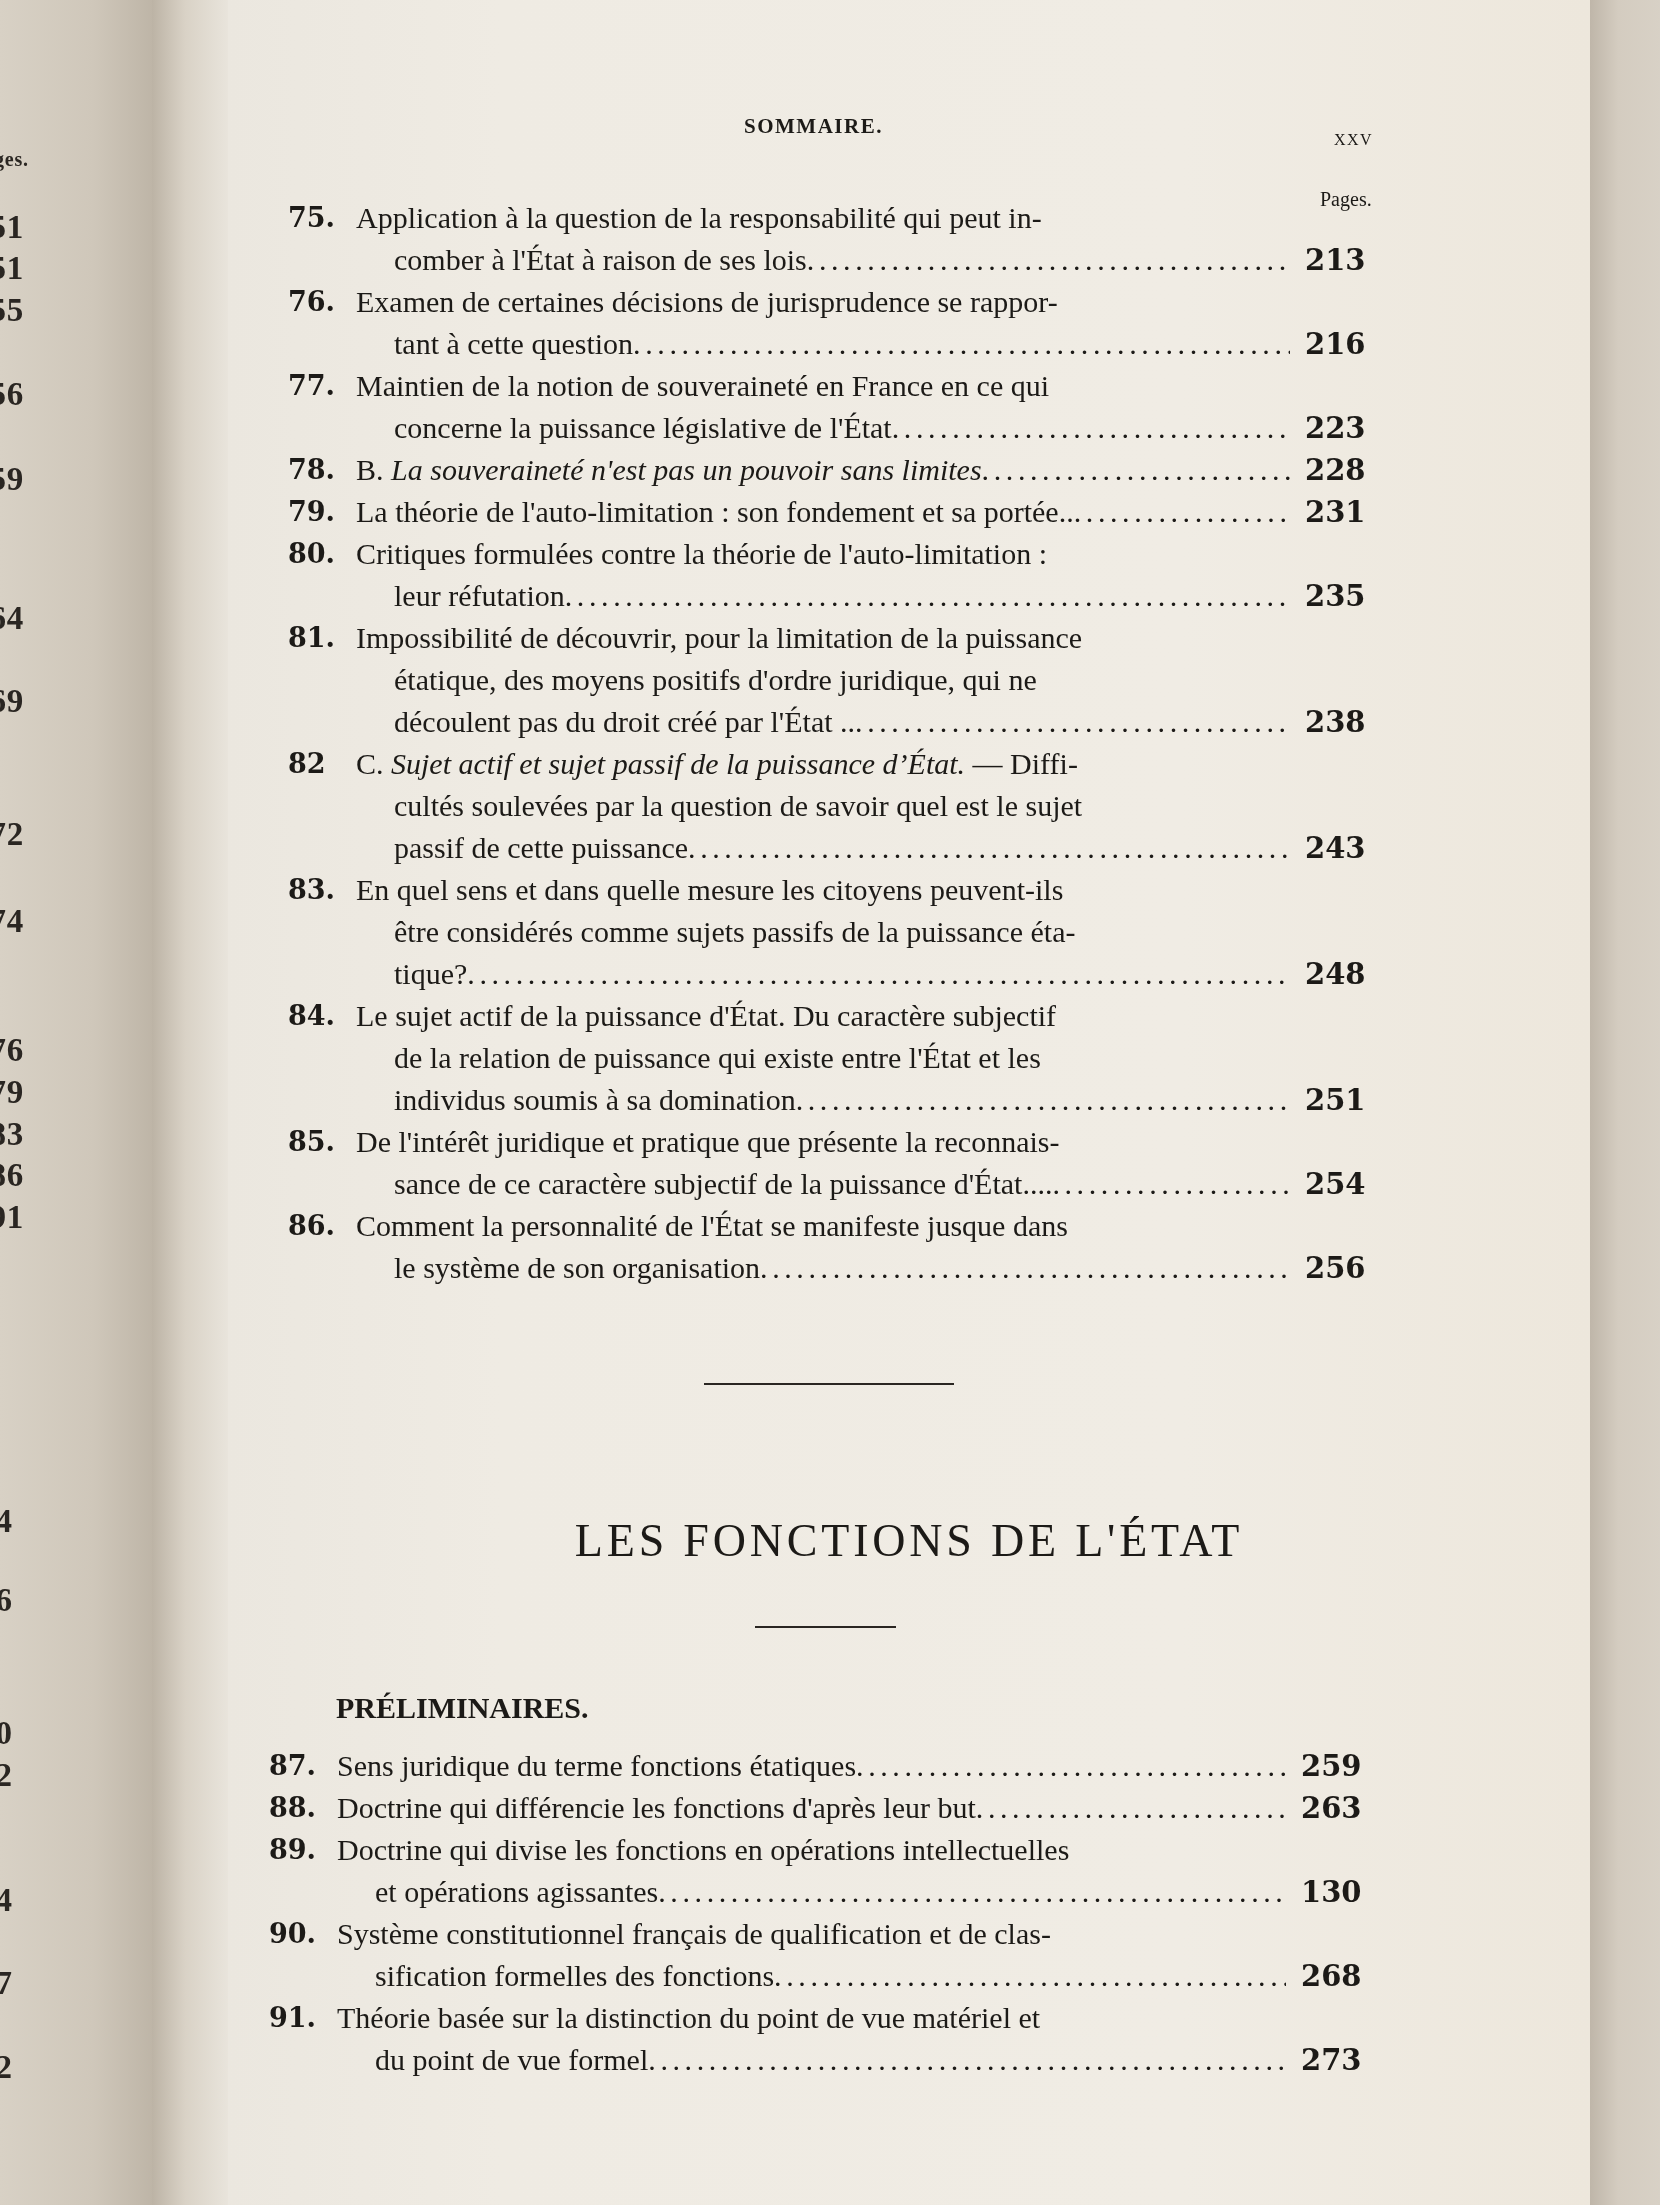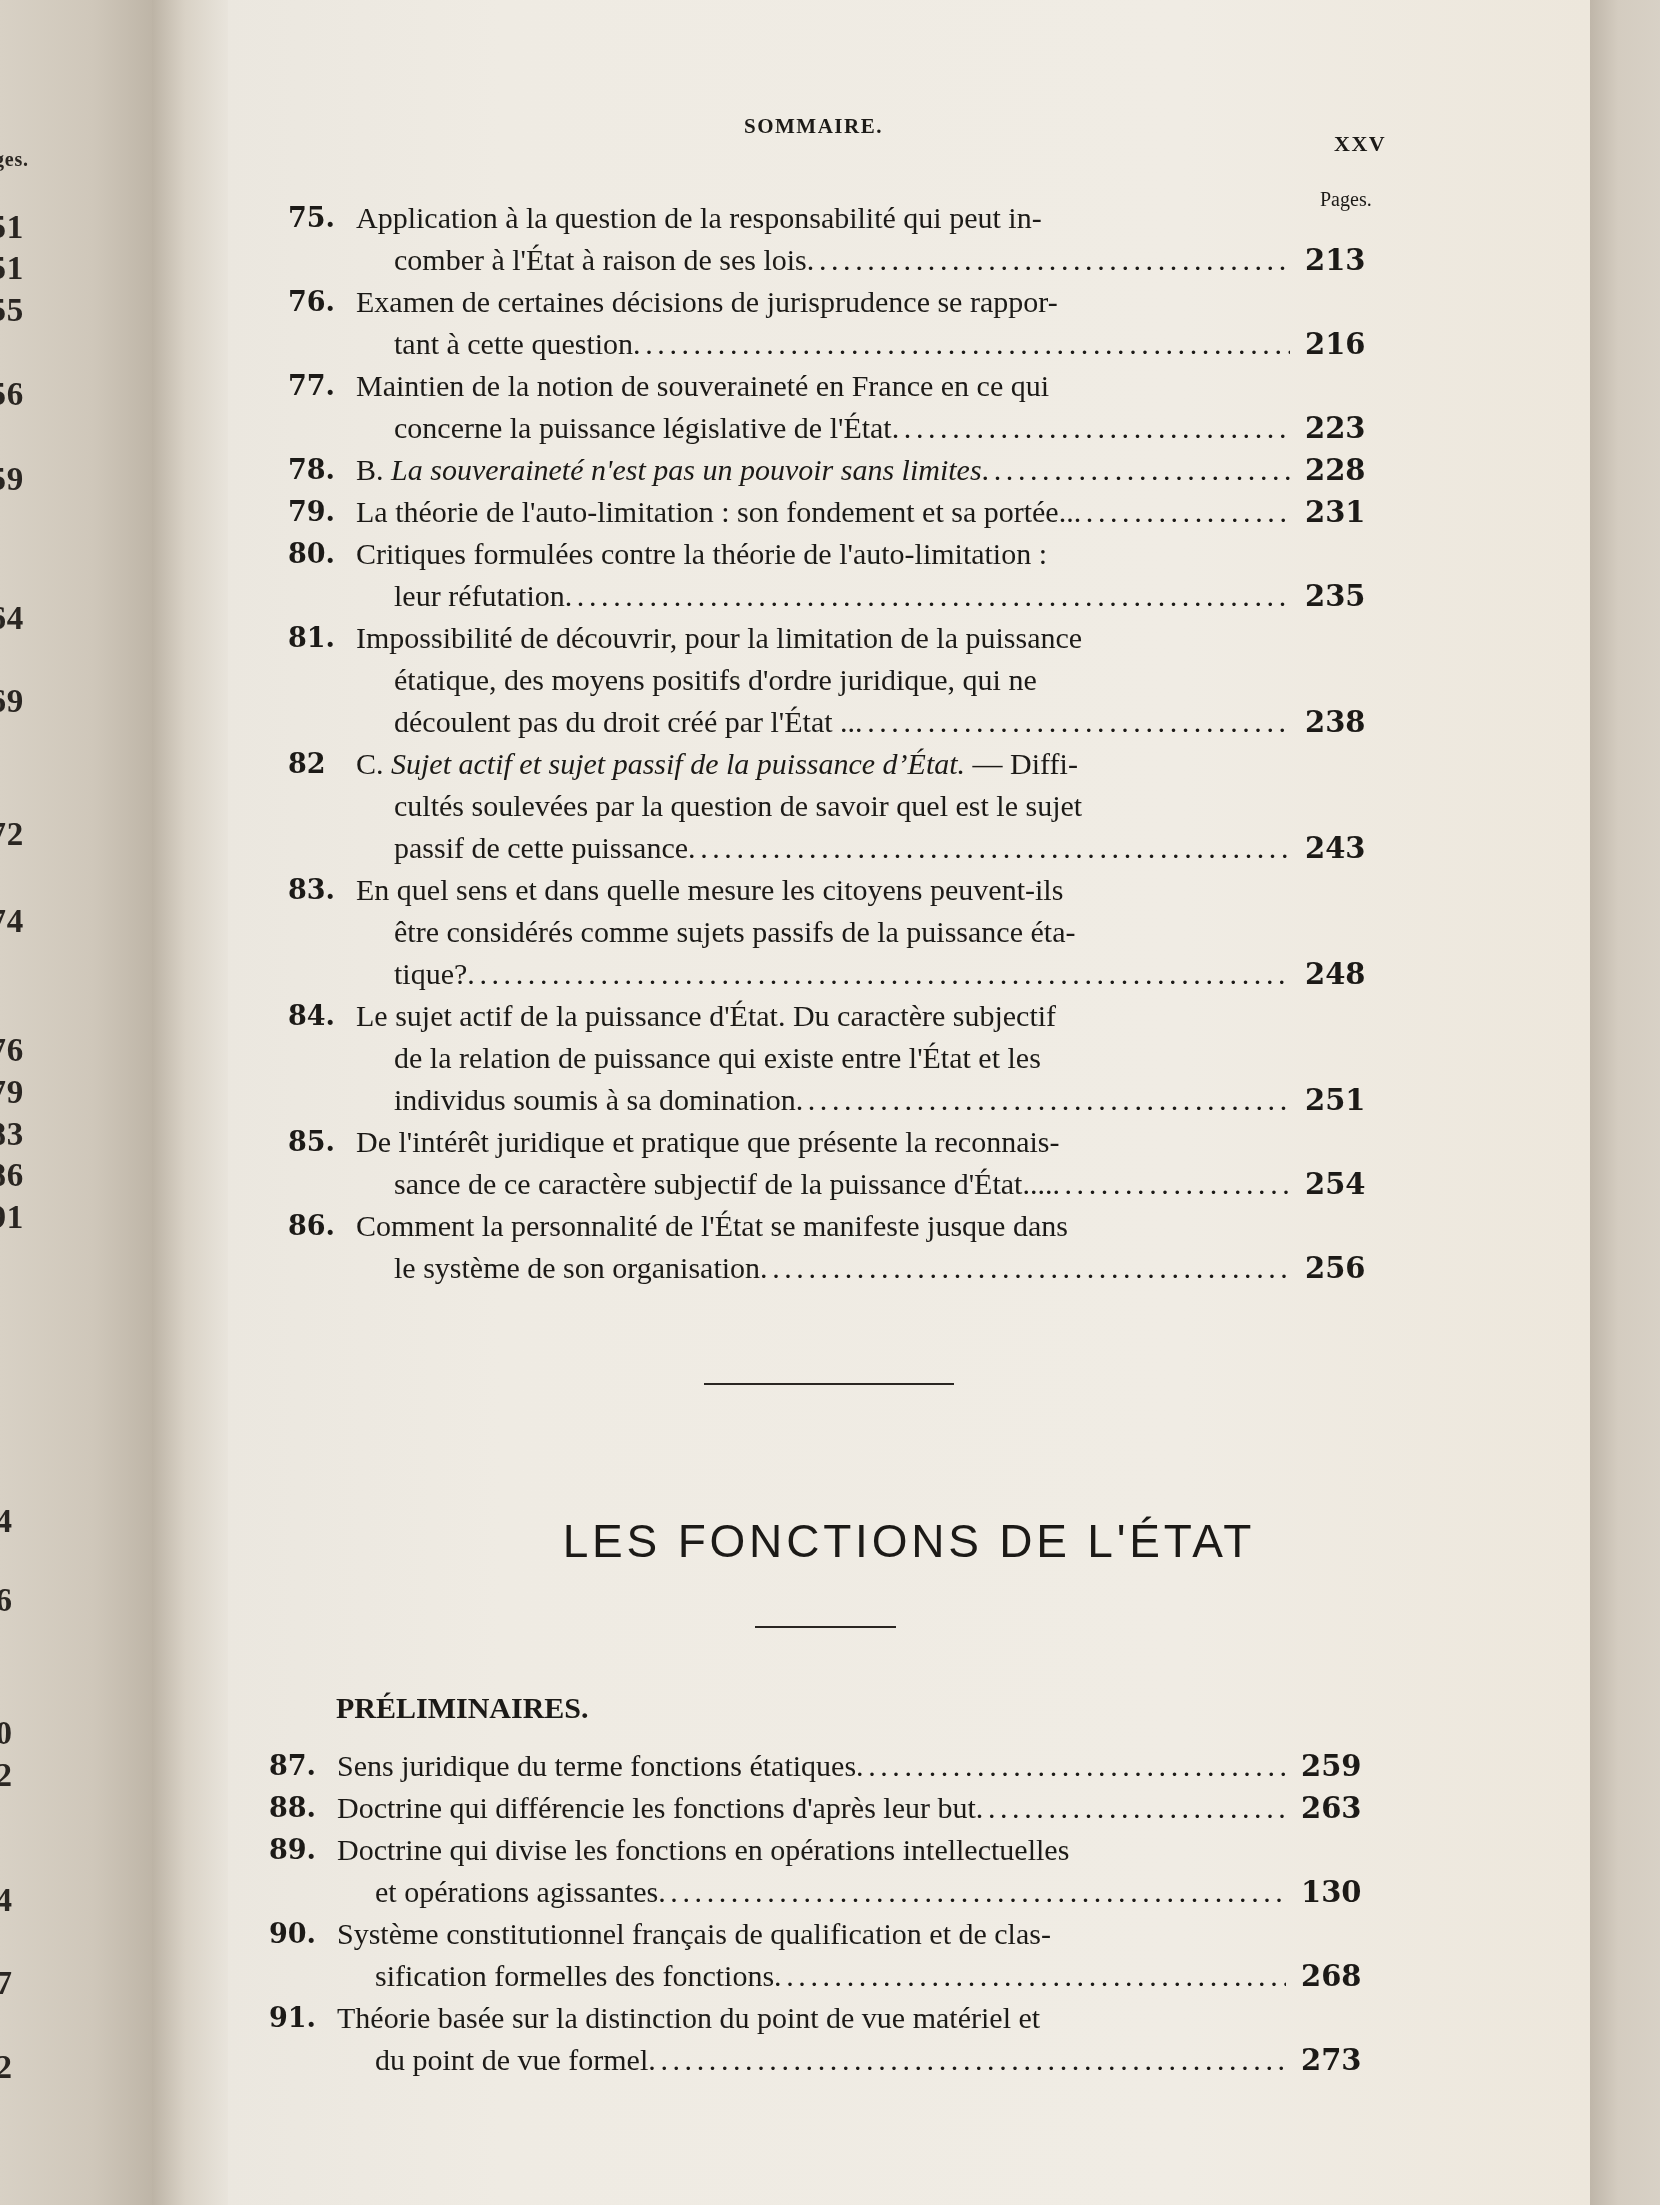--- a/index.html
+++ b/index.html
@@ -28,21 +28,21 @@
   .page {
     position:absolute; left:228px; top:0; width:1362px; height:2205px;
     background:linear-gradient(90deg,#ebe7df 0%,#efebe3 20%,#f0ece4 70%,#ede7dc 100%);
     border-right:2.3px solid #b6a891;
   }
   .running-head {
     position:absolute; top:114px; left:744px; font-size:21px; font-weight:bold;
     letter-spacing:1.5px; font-family:"Liberation Serif",serif;
   }
   .folio {
-    position:absolute; top:131px; left:1334px; font-size:22px; font-weight:bold;
+    position:absolute; top:131px; left:1334px; font-size:16px; font-weight:normal;
     letter-spacing:1.5px; font-family:"Liberation Serif",serif;
   }
   .pages-label {
     position:absolute; top:188px; left:1320px; font-size:20px; font-weight:normal;
     font-family:"Liberation Serif",serif;
   }
   .toc {
     position:absolute; left:288px; width:1108px;
   }
   .entry { position:relative; }
@@ -59,21 +59,21 @@
   .pg {
     position:absolute; right:0; width:91px; font-weight:bold;
     font-family:"DejaVu Serif",serif; font-size:29px;
   }
   .it { font-style:italic; }
   .rule {
     position:absolute; height:2.3px; background:#2a2622;
   }
   .section-title {
     position:absolute; top:1514px; left:228px; width:1362px; text-align:center;
-    font-size:46px; letter-spacing:3.8px; font-family:Liberation Sans, sans-serif;
+    font-size:46px; letter-spacing:3.8px; font-family:Liberation Serif, serif;
   }
   .subhead {
     position:absolute; top:1691px; left:336px; font-size:30px; font-weight:bold;
     font-family:"Liberation Serif",serif;
   }
 </style>
 </head>
 <body>
 
 <div class="left-page">

